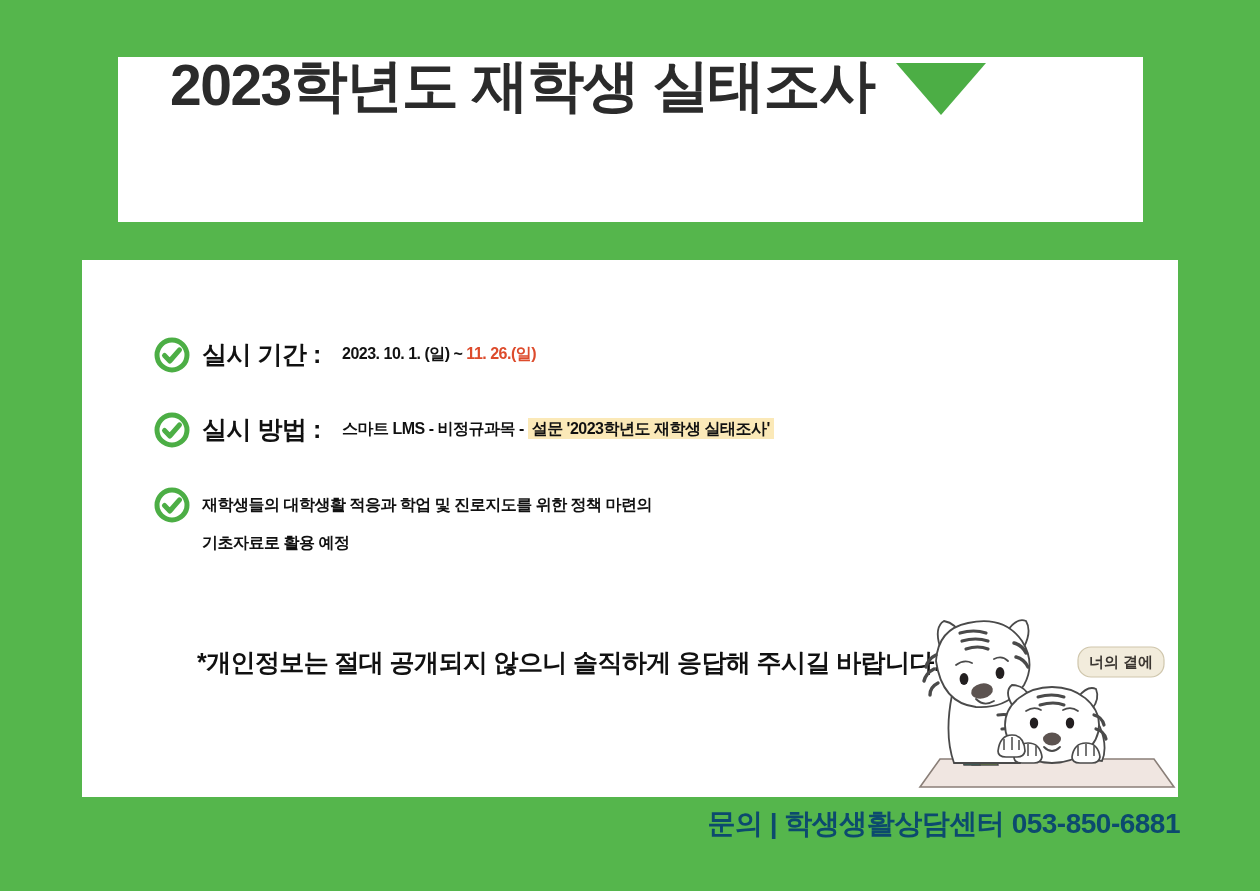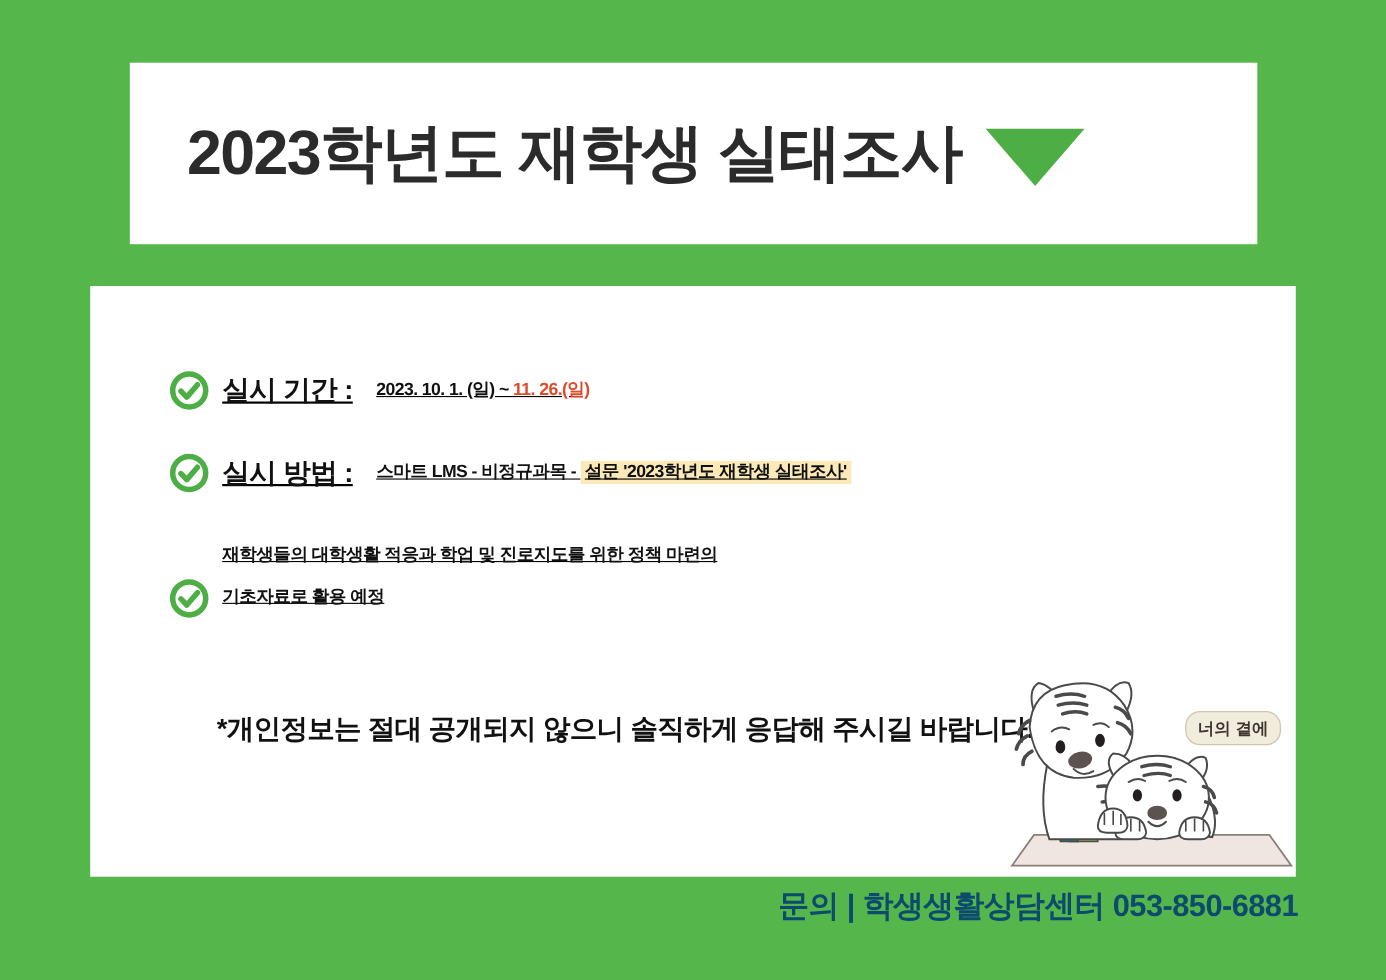--- a/index.html
+++ b/index.html
@@ -24,21 +24,20 @@
     height: 165px;
     background: #ffffff;
     box-sizing: border-box;
   }
   .title-row {
     position: absolute;
     left: 52px;
     top: 0;
     height: 165px;
     display: flex;
-    align-items: center;
     gap: 22px;
   }
   .title-text {
     font-size: 57px;
     font-weight: 800;
     color: #2b2b2b;
     letter-spacing: -1.5px;
     white-space: nowrap;
     line-height: 1;
   }
@@ -65,23 +64,22 @@
 
   
   .rows {
     position: absolute;
     left: 72px;
     top: 76px;
     width: 1000px;
   }
   .info-row {
     display: flex;
-    align-items: flex-end;
+    align-items: flex-start;
     margin-bottom: 38px;
-    text-decoration: underline;
   }
   .check-icon {
     flex: 0 0 auto;
     width: 36px;
     height: 36px;
     margin-top: 1px;
     margin-right: 12px;
   }
   .row-label {
     flex: 0 0 auto;

